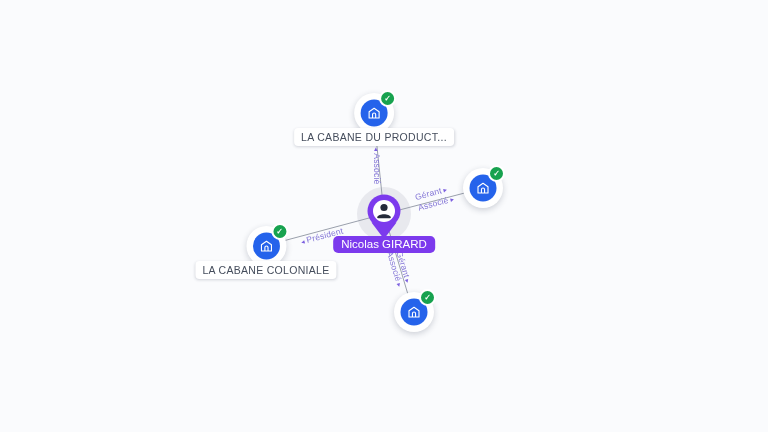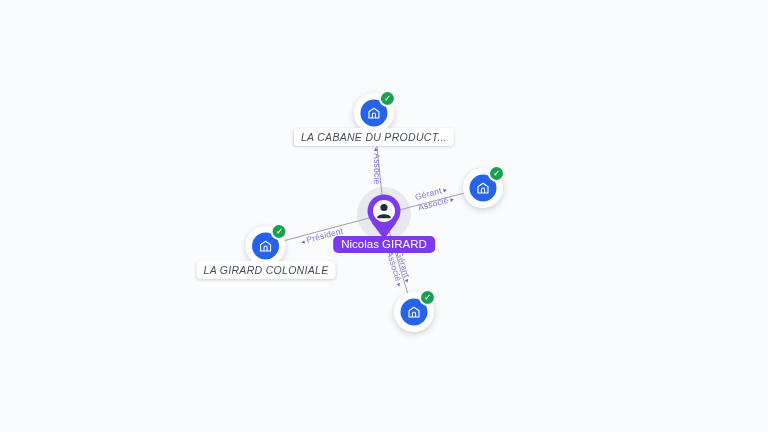--- a/index.html
+++ b/index.html
@@ -46,21 +46,21 @@
     position:absolute;right:-2px;top:-3px;
     width:13px;height:13px;border-radius:50%;
     border:2px solid #ffffff;
     display:flex;align-items:center;justify-content:center;
     color:#fff;font-size:8px;font-weight:bold;line-height:1;
   }
   .pill{
     margin-top:-5px;z-index:5;position:relative;
     background:#ffffff;border-radius:4px;padding:3px 7px;
     font-size:10.5px;letter-spacing:.3px;color:#454d5c;
-    white-space:nowrap;box-shadow:0 1px 3px rgba(25,35,60,.18);font-style:italic;
+    white-space:nowrap;box-shadow:0 1px 3px rgba(25,35,60,.18);
   }
 
   
   .person-pin{position:absolute;z-index:5;}
   .person-pill{
     position:absolute;z-index:6;transform:translateX(-50%);
     color:#fff;border-radius:5px;padding:2px 8px 3px;
     font-size:11.5px;white-space:nowrap;
   }
 </style>
@@ -140,21 +140,21 @@
       <div class="co-blue" style="background:#2563eb;">
         <svg width="15" height="15" viewBox="0 0 24 24">
           <path d="M4 20 V10 L12 4.5 L20 10 V20 Z" fill="none" stroke="#fff" stroke-width="1.8" stroke-linejoin="round"></path>
           <path d="M9.5 20 v-5.5 a2.5 2.5 0 0 1 5 0 V20" fill="none" stroke="#fff" stroke-width="1.8"></path>
         </svg>
       </div>
       <div class="badge" style="background:#17a24f;">
         <span>✓</span>
       </div>
     </div>
-    <div class="pill">LA GIRARD COLONIALE</div>
+    <div class="pill">LA CABANE COLONIALE</div>
   </div>
 
   <div class="co" style="left:414px;top:292px;">
     <div class="co-circle">
       <div class="co-blue" style="background:#2563eb;">
         <svg width="15" height="15" viewBox="0 0 24 24">
           <path d="M4 20 V10 L12 4.5 L20 10 V20 Z" fill="none" stroke="#fff" stroke-width="1.8" stroke-linejoin="round"></path>
           <path d="M9.5 20 v-5.5 a2.5 2.5 0 0 1 5 0 V20" fill="none" stroke="#fff" stroke-width="1.8"></path>
         </svg>
       </div>

